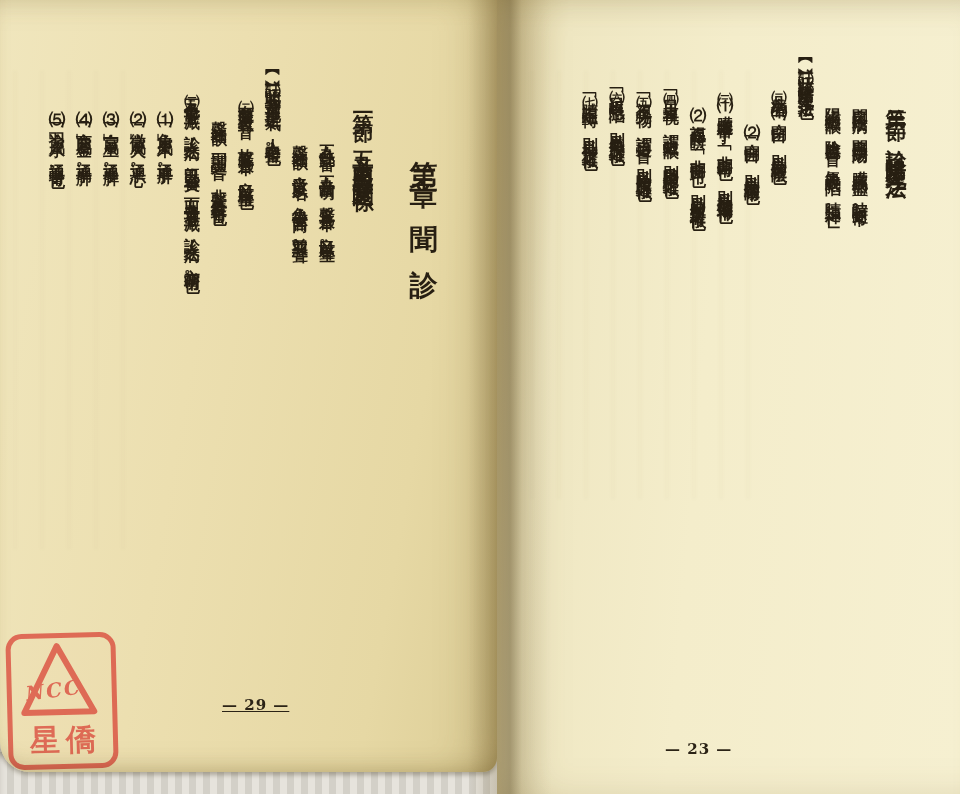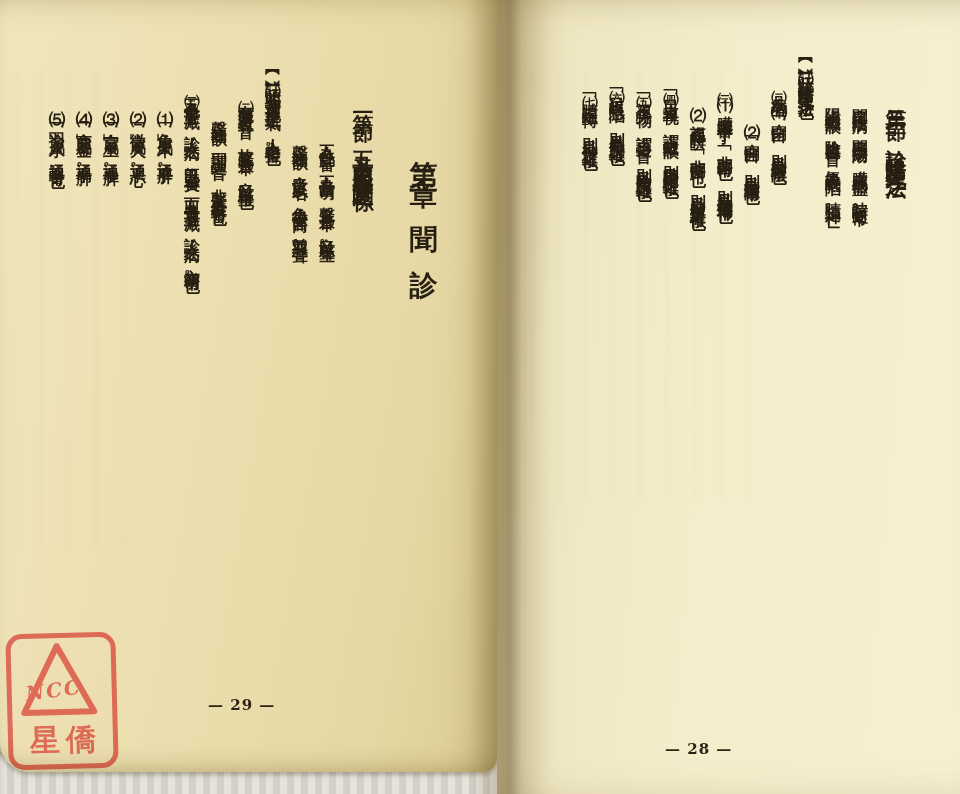--- a/index.html
+++ b/index.html
@@ -39,21 +39,21 @@
     color:#271f12;text-align:left;}
   .ta-right{top:52px;right:38px;height:490px;left:20px;}
   .ta-left{top:64px;right:28px;height:640px;left:34px;}
 
   .col{margin:0 6px;font-weight:bold;}
   .col-note,.col-verse{font-size:16px;letter-spacing:3px;}
   .col-title{font-size:21px;letter-spacing:4px;margin:0 12px;}
   .col-chapter{font-size:28px;letter-spacing:9px;margin:0 27px;}
 
   .pagenum{position:absolute;font-size:15px;letter-spacing:1px;color:#2b2316;font-weight:bold;}
-  .pn-left{left:208px;top:696px;}
+  .pn-left{left:222px;top:696px;text-decoration:underline;}
   .pn-right{left:168px;top:740px;}
 
   
   .stamp{position:absolute;left:7px;top:633px;width:100px;height:126px;
     border:5px solid #ee6e6e;border-radius:16px;transform:rotate(-1.5deg);
     mix-blend-mode:multiply;opacity:.92;background:rgba(255,244,236,.18);}
   .stamp svg{position:absolute;left:0;top:2px;}
   .stamp-ncc{position:absolute;left:14px;top:40px;color:#ee6e6e;
     font-style:italic;font-size:20px;font-weight:bold;letter-spacing:2px;
     transform:rotate(-6deg);font-family:"DejaVu Serif","Liberation Serif",serif;}
@@ -96,21 +96,21 @@
         <div class="col col-note" style="padding-top: 0px;">【註】㈠此診目陰陽生死之法也。</div>
         <div class="col col-note" style="padding-top: 27px;">㈡凡病者⑴「閉目」，則爲病在陰也。</div>
         <div class="col col-note" style="padding-top: 59px;">⑵「開目」，則爲病在陽也。</div>
         <div class="col col-note" style="padding-top: 29px;">㈢⑴朦朧昏不了了，「非開目也」，則爲熱盛傷神也。</div>
         <div class="col col-note" style="padding-top: 42px;">⑵視而時瞑，「非開目」也，則爲衄血之常候也。</div>
         <div class="col col-note" style="padding-top: 29px;">㈣「目上直視」，謂之戴眼，則爲陽絕之候也。</div>
         <div class="col col-note" style="padding-top: 32px;">㈤「視不見物」，謂之目盲，則爲陰脫之候也。</div>
         <div class="col col-note" style="padding-top: 27px;">㈥「目眶忽陷」，則爲氣脫之候也。</div>
         <div class="col col-note" style="padding-top: 32px;">㈦「睛定不轉」，則爲神亡之候也。</div>
       </div>
-    <div class="pagenum pn-right">— 28 —</div>
+    <div class="pagenum pn-right">— 23 —</div>
   </div>
 
   <div class="gutter"></div>
 
   <div class="stamp">
     <span>
       <svg width="90" height="84" viewBox="0 0 90 84">
         <path d="M46 6 L82 72 L12 72 Z" fill="none" stroke="#ee6e6e" stroke-width="6" stroke-linejoin="round"></path>
       </svg>
     </span>

